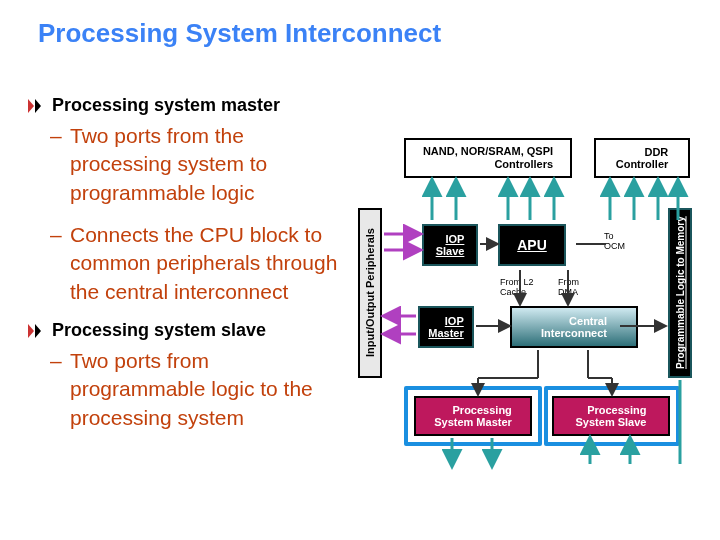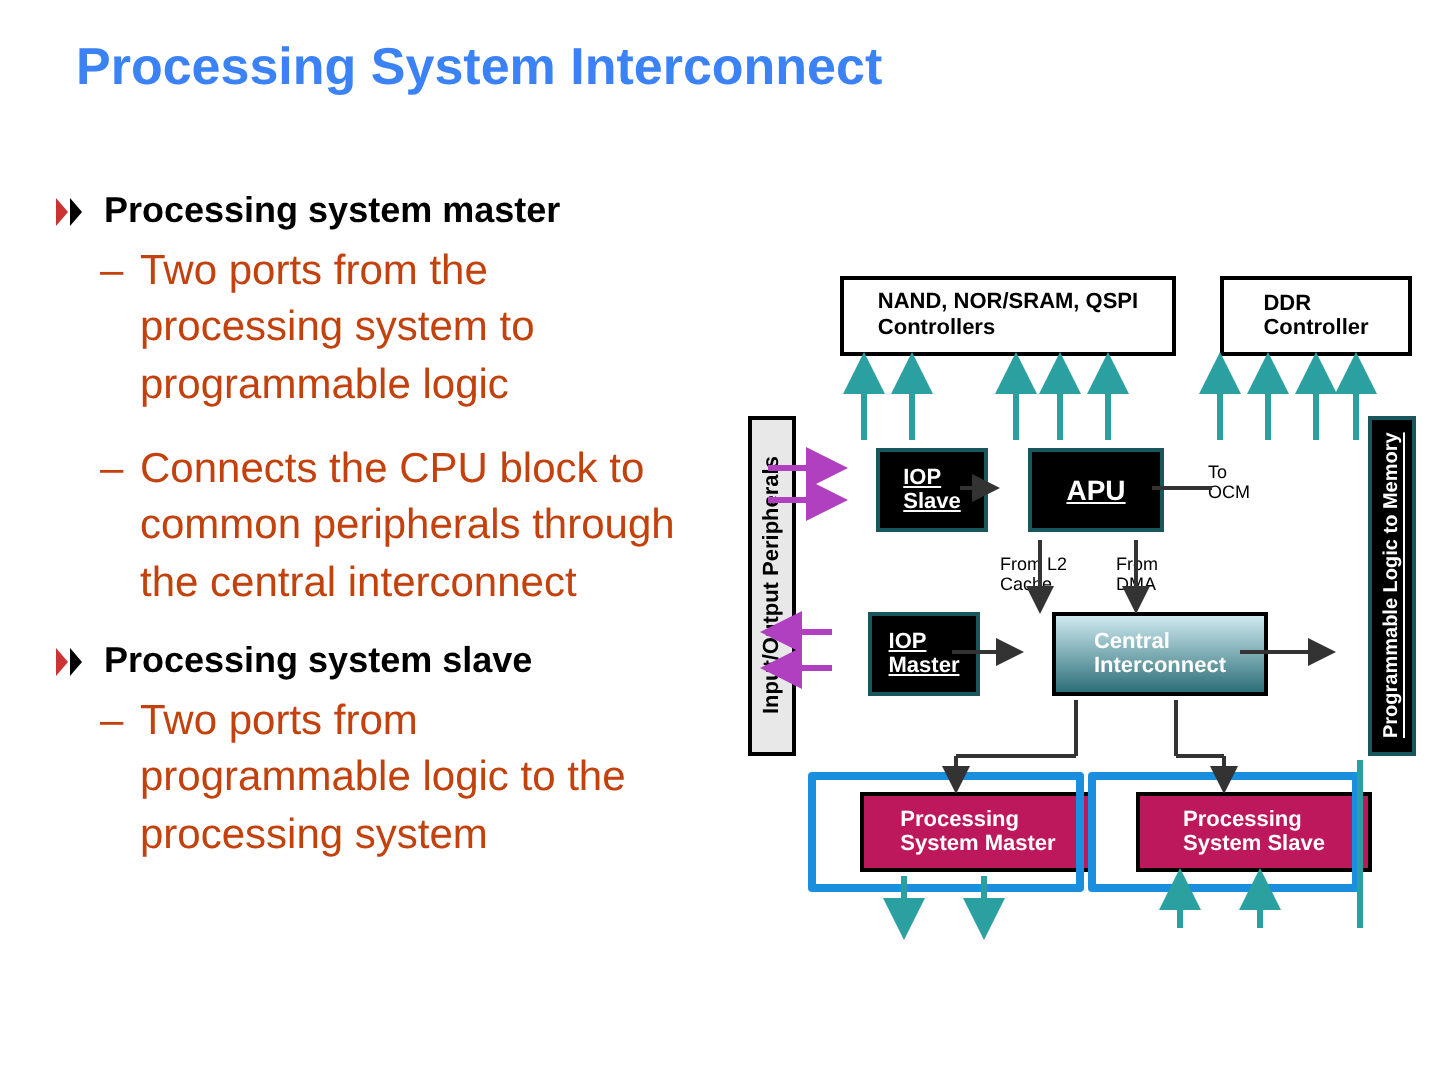--- a/index.html
+++ b/index.html
@@ -61,29 +61,28 @@
     left:358px;
     top:138px;
     width:350px;
     height:360px;
     font-family:Arial,sans-serif;
   }
   .blk{
     position:absolute;
     border:2px solid #000;
     background:#fff;
-    text-align:left;
+    text-align:right;
     font-size:11px;
     font-weight:bold;
     display:flex;
     align-items:center;
     justify-content:center;
     padding:2px;
     box-sizing:border-box;
-    margin-left:16px;
   }
   .teal{background:#000000;color:#fff;border-color:#1b565c;text-decoration:underline;}
   .tealdark{background:#be185d;color:#fff;}
   .grad{background:linear-gradient(#cfe9f0,#2d6f78);color:#fff;}
   .vlabel{
     writing-mode:vertical-rl;
     transform:rotate(180deg);
     white-space:nowrap;
   }
   .smalltext{position:absolute;font-size:9px;color:#000;}
@@ -145,21 +144,21 @@
 
   <div class="smalltext" style="left:246px;top:94px;width:30px;line-height:1.1;white-space:pre-line;">To<br>OCM</div>
 
   <div class="blk teal vlabel" style="left:310px;top:70px;width:24px;height:170px;font-size:10px;">Programmable Logic to Memory</div>
 
   <div class="smalltext" style="left:142px;top:140px;line-height:1.1;white-space:pre-line;">From L2<br>Cache</div>
   <div class="smalltext" style="left:200px;top:140px;line-height:1.1;white-space:pre-line;">From<br>DMA</div>
 
   <div class="blk teal" style="left:60px;top:168px;width:56px;height:42px;white-space:pre-line;font-size:11px;">IOP
 Master</div>
-  <div class="blk grad" style="left:152px;top:168px;width:108px;height:42px;white-space:pre-line;font-size:11px;">Central
+  <div class="blk grad" style="left:152px;top:168px;width:128px;height:42px;white-space:pre-line;font-size:11px;">Central
 Interconnect</div>
 
   <div class="blk tealdark" style="left:56px;top:258px;width:118px;height:40px;white-space:pre-line;font-size:11px;">Processing
 System Master</div>
   <div class="blk tealdark" style="left:194px;top:258px;width:118px;height:40px;white-space:pre-line;font-size:11px;">Processing
 System Slave</div>
 
   <div class="hl" style="left:46px;top:248px;width:138px;height:60px;"></div>
   <div class="hl" style="left:186px;top:248px;width:136px;height:60px;"></div>
 

